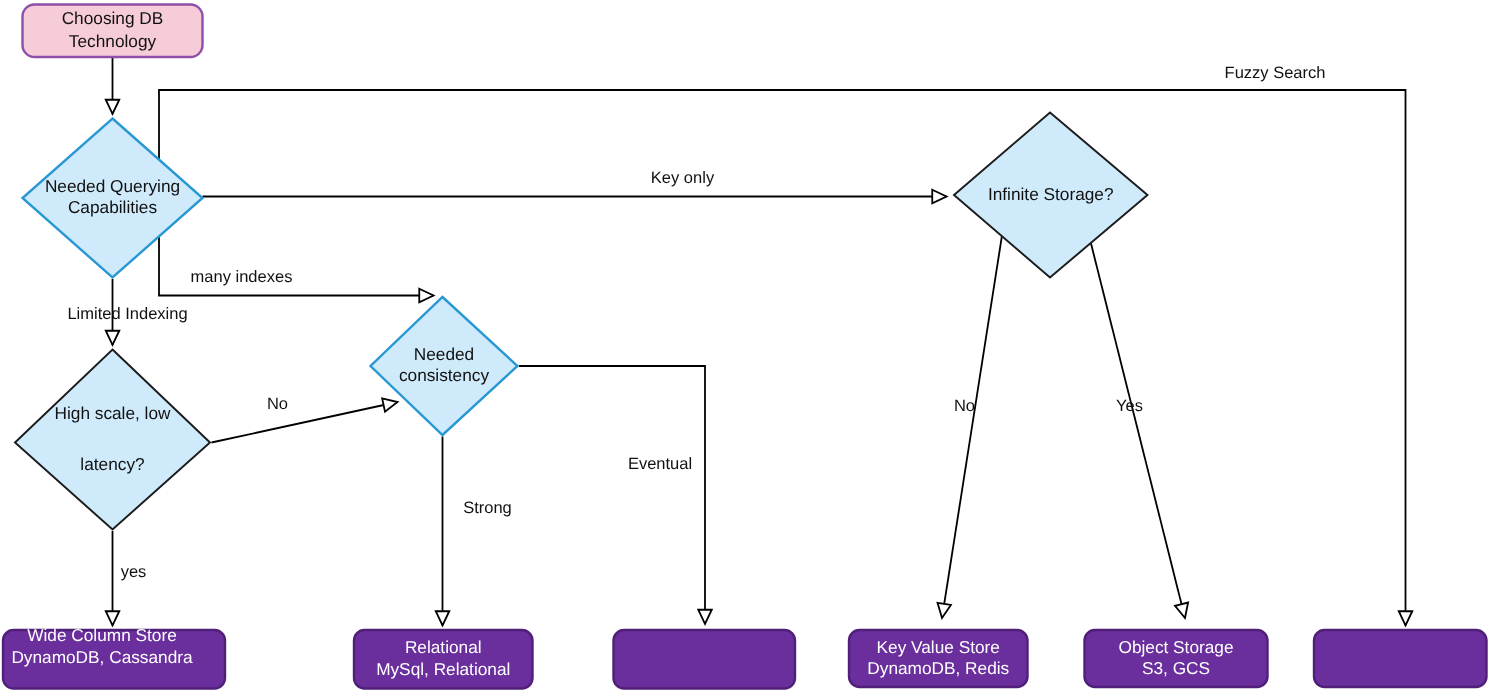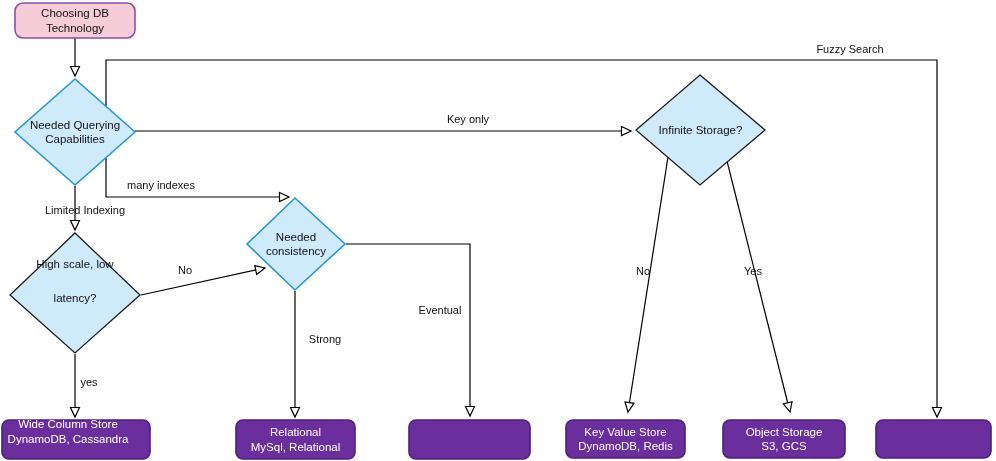--- a/index.html
+++ b/index.html
@@ -116,21 +116,21 @@
   <div class="node-text" style="left:15px; top:79px; width:120px; height:106px;">
     <span>Needed Querying</span>
     <span>Capabilities</span>
   </div>
 
   <div class="node-text" style="left:247px; top:198px; width:98px; height:92px;">
     <span>Needed</span>
     <span>consistency</span>
   </div>
 
-  <div class="node-text" style="left:10px; top:221px; width:130px; height:120px;gap:20px;">
+  <div class="node-text" style="left:10px; top:233px; width:130px; height:120px;gap:20px;">
     <span>High scale, low</span>
     <span>latency?</span>
   </div>
 
   <div class="node-text" style="left:636px; top:75px; width:129px; height:110px;">
     <span>Infinite Storage?</span>
   </div>
 
   <div class="node-text result-text" style="left:2px; top:412px; width:132px; height:39px;">
     <span>Wide Column Store</span>
@@ -148,21 +148,21 @@
     <span>DynamoDB, Redis</span>
   </div>
 
   <div class="node-text result-text" style="left:723px; top:420px; width:122px; height:38px;">
     <span>Object Storage</span>
     <span>S3, GCS</span>
   </div>
 
 
   <div class="edge-label" style="left:850px; top:49px;">Fuzzy Search</div>
-  <div class="edge-label" style="left:468px; top:119px;">Key only</div>
+  <div class="edge-label" style="left:455px; top:119px;">Key only</div>
   <div class="edge-label" style="left:161px; top:185px;">many indexes</div>
   <div class="edge-label" style="left:85px; top:210px;">Limited Indexing</div>
   <div class="edge-label" style="left:185px; top:270px;">No</div>
   <div class="edge-label" style="left:89px; top:382px;">yes</div>
   <div class="edge-label" style="left:325px; top:339px;">Strong</div>
   <div class="edge-label" style="left:440px; top:310px;">Eventual</div>
   <div class="edge-label" style="left:643px; top:271px;">No</div>
   <div class="edge-label" style="left:753px; top:271px;">Yes</div>
 
 </div>

